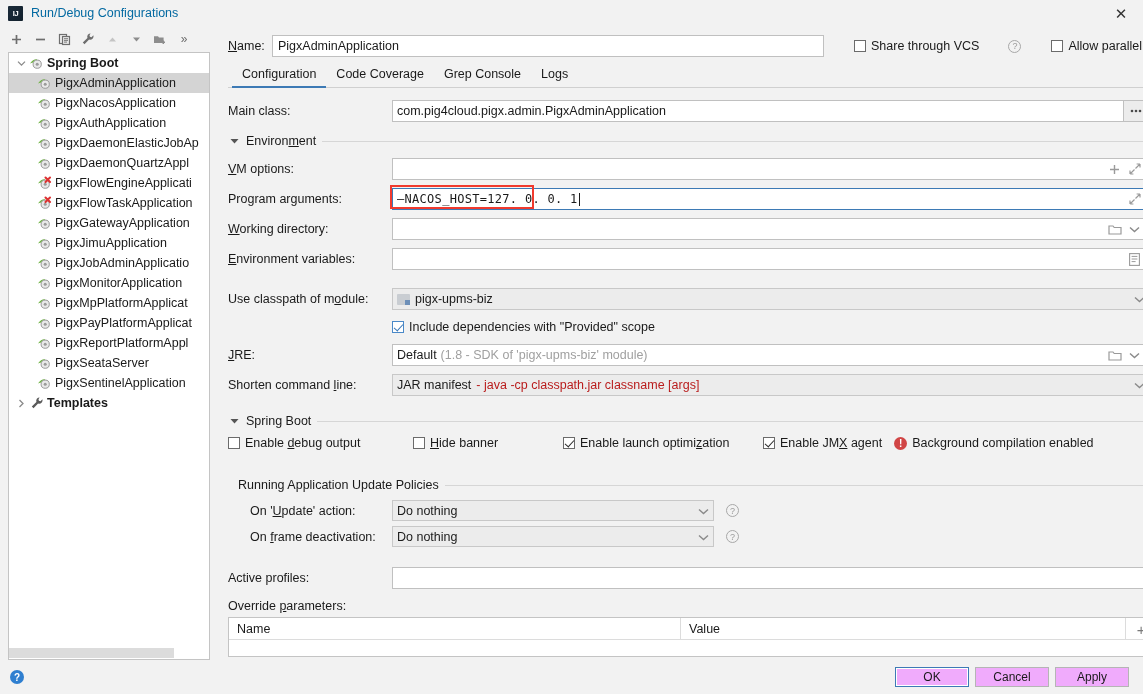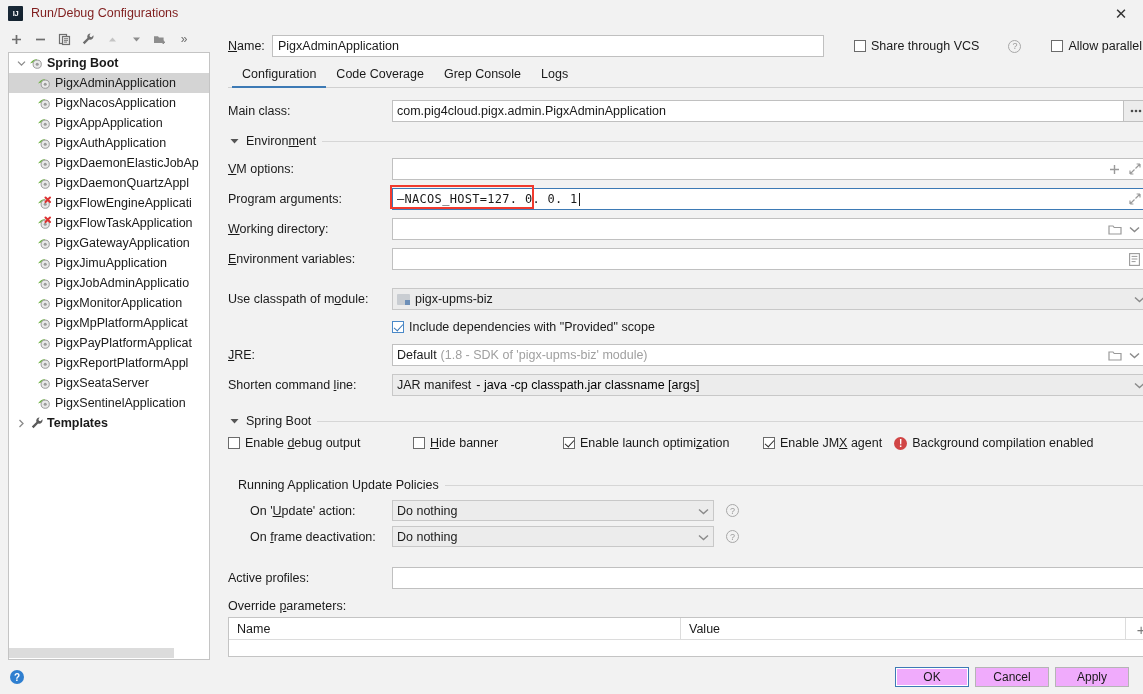--- a/index.html
+++ b/index.html
@@ -31,21 +31,21 @@
     margin-right: 8px;
     flex: 0 0 auto;
   }
   .ij-logo::after {
     content: "IJ";
     position: absolute; inset: 0;
     color: #fff; font-size: 7.5px; font-weight: bold;
     display: flex; align-items: center; justify-content: center;
     letter-spacing: -0.5px;
   }
-  .title-text { font-size: 12.5px; color: #7f1d1d; }
+  .title-text { font-size: 12.5px; color: #0369a1; }
   .win-close {
     position: absolute; right: 0; top: 0;
     width: 44px; height: 26px;
     display: flex; align-items: center; justify-content: center;
     font-size: 15px; color: #333; line-height: 1;
   }
 
   
   .dialog-body {
     display: flex;
@@ -305,21 +305,21 @@
     padding: 0 4px;
     font-size: 12.5px;
     white-space: nowrap;
     overflow: hidden;
   }
   .combo .chev {
     margin-left: auto;
     color: #808080;
     padding-left: 6px;
   }
-  .combo .muted { color: #000000; margin-left: 5px; }
+  .combo .muted { color: #b91c1c; margin-left: 5px; }
   .module-icon {
     width: 13px; height: 11px;
     flex: 0 0 13px;
     background: #c9cdd2;
     border-radius: 1px;
     margin-right: 5px;
     position: relative;
   }
   .module-icon::after {
     content:"";
@@ -534,29 +534,20 @@
               </svg></span>
             <span class="tree-label">PigxNacosApplication</span>
           </div>
           <div class="tree-row">
             <span class="indent"></span>
             <span class="spring-icon"><svg width="16" height="14" viewBox="0 0 16 14">
                 <path d="M1 7.5c1.8-3.2 5-4.6 7.4-4.2-1.1.9-2 2-2.6 3.2C4.6 6.2 2.6 6.6 1 7.5z" fill="#6db33f"></path>
                 <circle cx="8.2" cy="8.2" r="4.1" fill="#e9e9e9" stroke="#9a9a9a" stroke-width="1"></circle>
                 <circle cx="8.2" cy="8.2" r="1.5" fill="#9a9a9a"></circle>
               </svg></span>
-            <span class="tree-label">PigxAppApplication</span>
-          </div>
-          <div class="tree-row">
-            <span class="indent"></span>
-            <span class="spring-icon"><svg width="16" height="14" viewBox="0 0 16 14">
-                <path d="M1 7.5c1.8-3.2 5-4.6 7.4-4.2-1.1.9-2 2-2.6 3.2C4.6 6.2 2.6 6.6 1 7.5z" fill="#6db33f"></path>
-                <circle cx="8.2" cy="8.2" r="4.1" fill="#e9e9e9" stroke="#9a9a9a" stroke-width="1"></circle>
-                <circle cx="8.2" cy="8.2" r="1.5" fill="#9a9a9a"></circle>
-              </svg></span>
             <span class="tree-label">PigxAuthApplication</span>
           </div>
           <div class="tree-row">
             <span class="indent"></span>
             <span class="spring-icon"><svg width="16" height="14" viewBox="0 0 16 14">
                 <path d="M1 7.5c1.8-3.2 5-4.6 7.4-4.2-1.1.9-2 2-2.6 3.2C4.6 6.2 2.6 6.6 1 7.5z" fill="#6db33f"></path>
                 <circle cx="8.2" cy="8.2" r="4.1" fill="#e9e9e9" stroke="#9a9a9a" stroke-width="1"></circle>
                 <circle cx="8.2" cy="8.2" r="1.5" fill="#9a9a9a"></circle>
               </svg></span>
             <span class="tree-label">PigxDaemonElasticJobAp</span>

